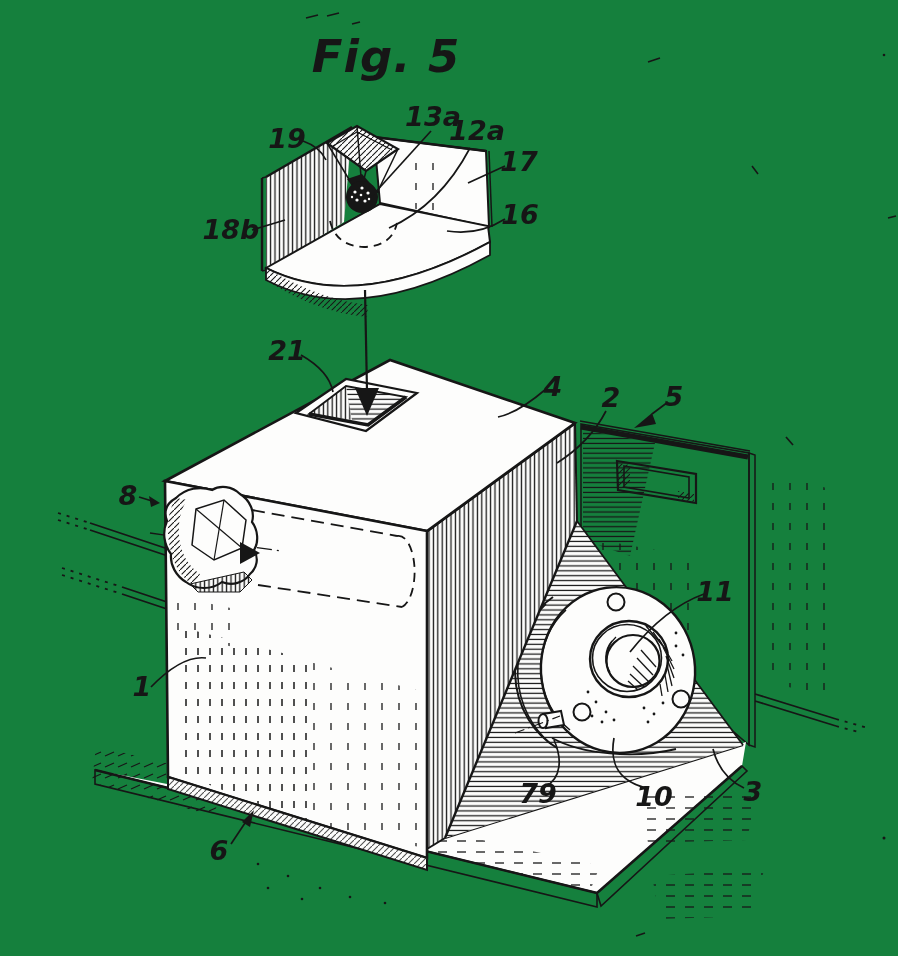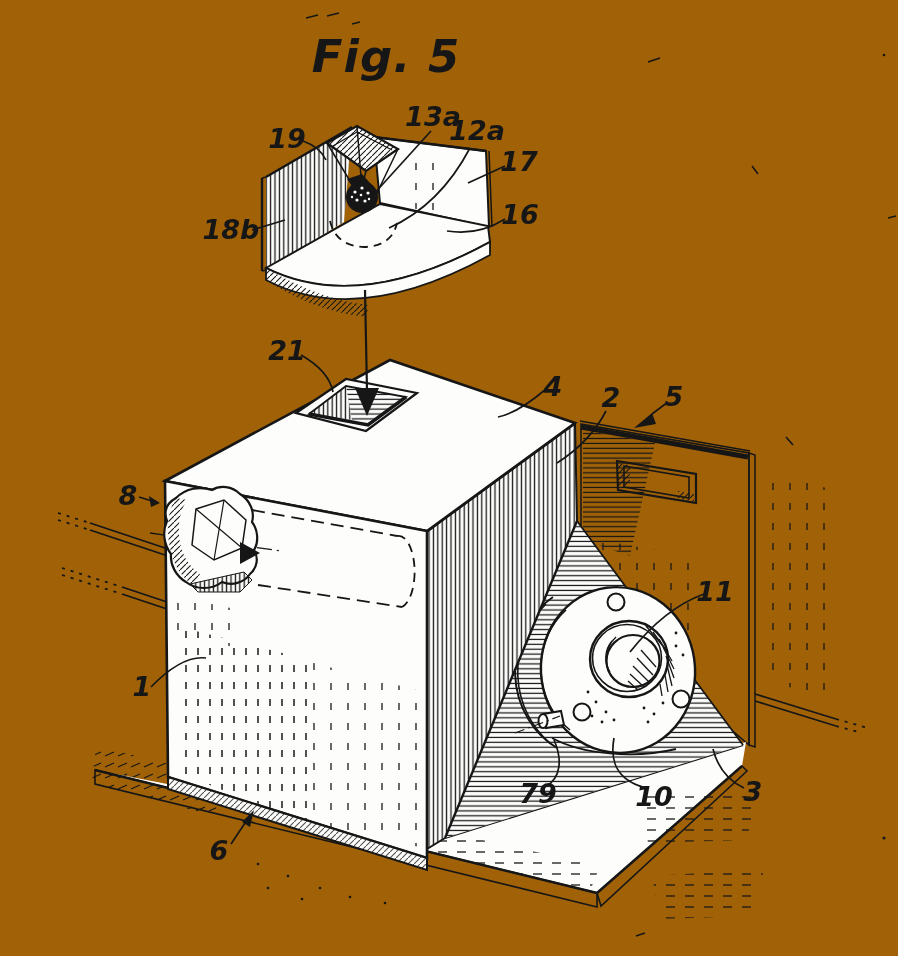--- a/index.html
+++ b/index.html
@@ -1,16 +1,16 @@
 <!DOCTYPE html>
 <html style="--ink: #161616;"><head>
 <meta charset="utf-8">
 <style>
   html,body{margin:0;padding:0;background:#ffffff;}
-  .stage{position:relative;width:898px;height:956px;background:#a16207;overflow:hidden;
+  .stage{position:relative;width:898px;height:956px;background:#15803d;overflow:hidden;
          font-family:"DejaVu Sans",sans-serif;}
   svg{display:block;}
   .ref-label{font-family:"DejaVu Sans",sans-serif;font-style:italic;font-weight:600;
              font-size:27px;fill:var(--ink,#161616);text-anchor:middle;}
   .fig-title{font-family:"DejaVu Sans",sans-serif;font-style:italic;font-weight:600;
              font-size:45px;fill:var(--ink,#161616);text-anchor:middle;letter-spacing:1px;}
   .ink{stroke:var(--ink,#161616);fill:none;}
 </style>
 </head>
 <body>

